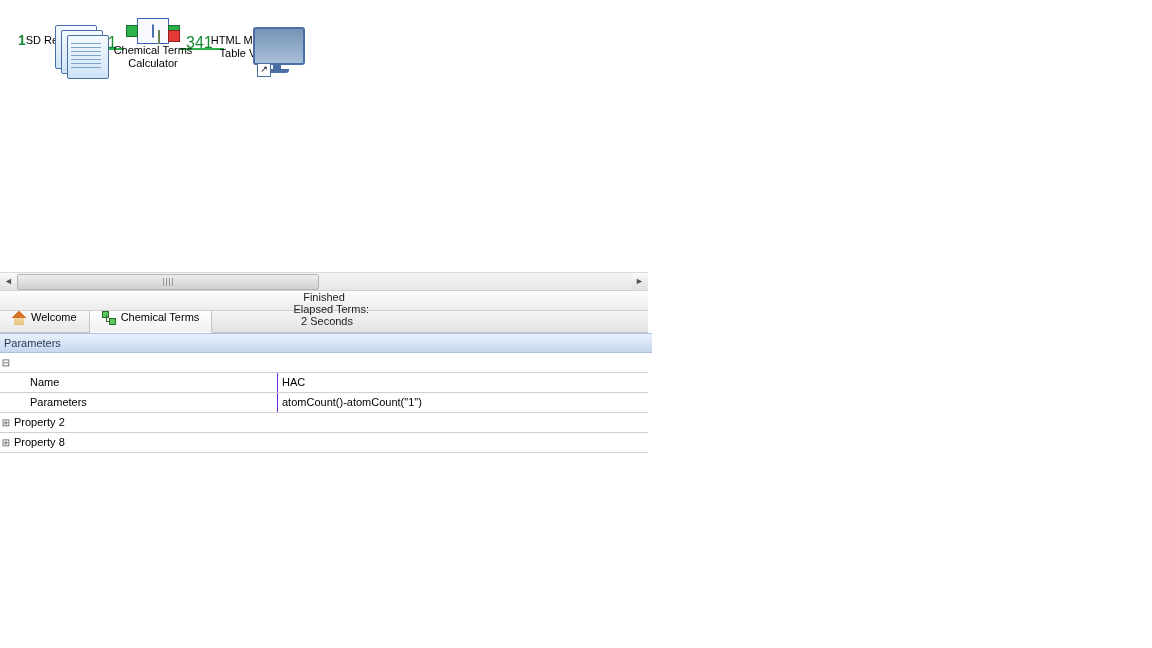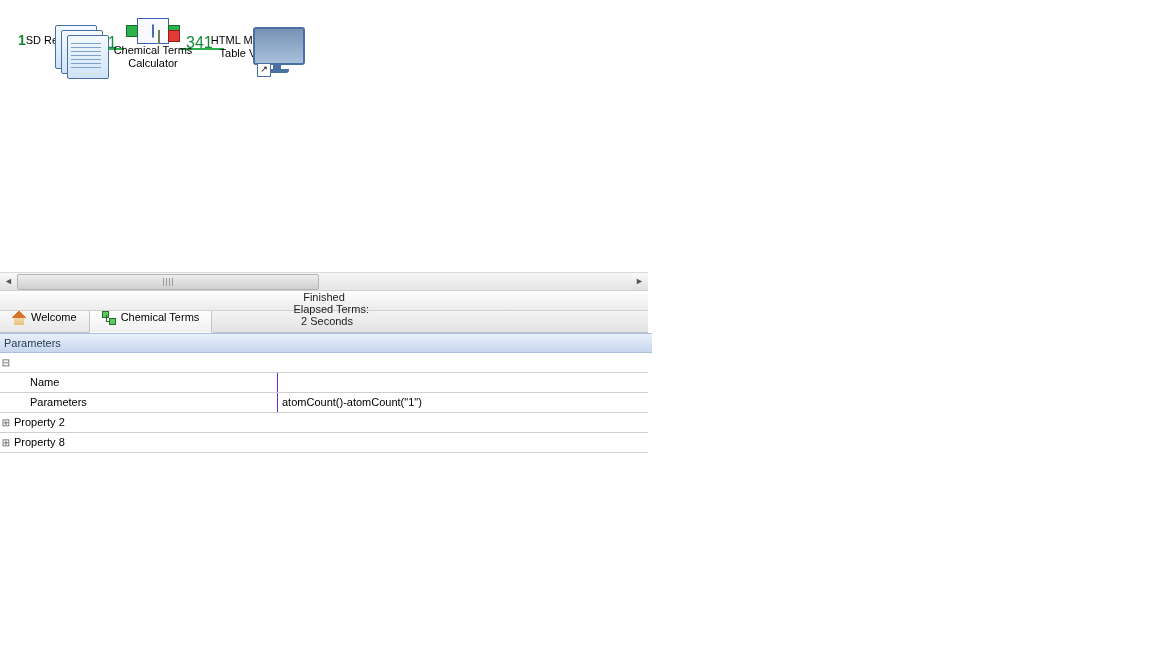--- a/index.html
+++ b/index.html
@@ -408,20 +408,21 @@
 <div class="prop-grid">
 
   <div class="prop-row head">
     <span class="twisty">⊟</span>
     <span class="val"></span>
   </div>
 
   <div class="prop-row">
     <span class="twisty"></span>
     <span class="key indent">Name</span>
+    <span class="val">HAC</span>
   </div>
 
   <div class="prop-row">
     <span class="twisty"></span>
     <span class="key indent">Parameters</span>
     <span class="val">atomCount()-atomCount("1")</span>
   </div>
 
   <div class="prop-row head">
     <span class="twisty">⊞</span>

